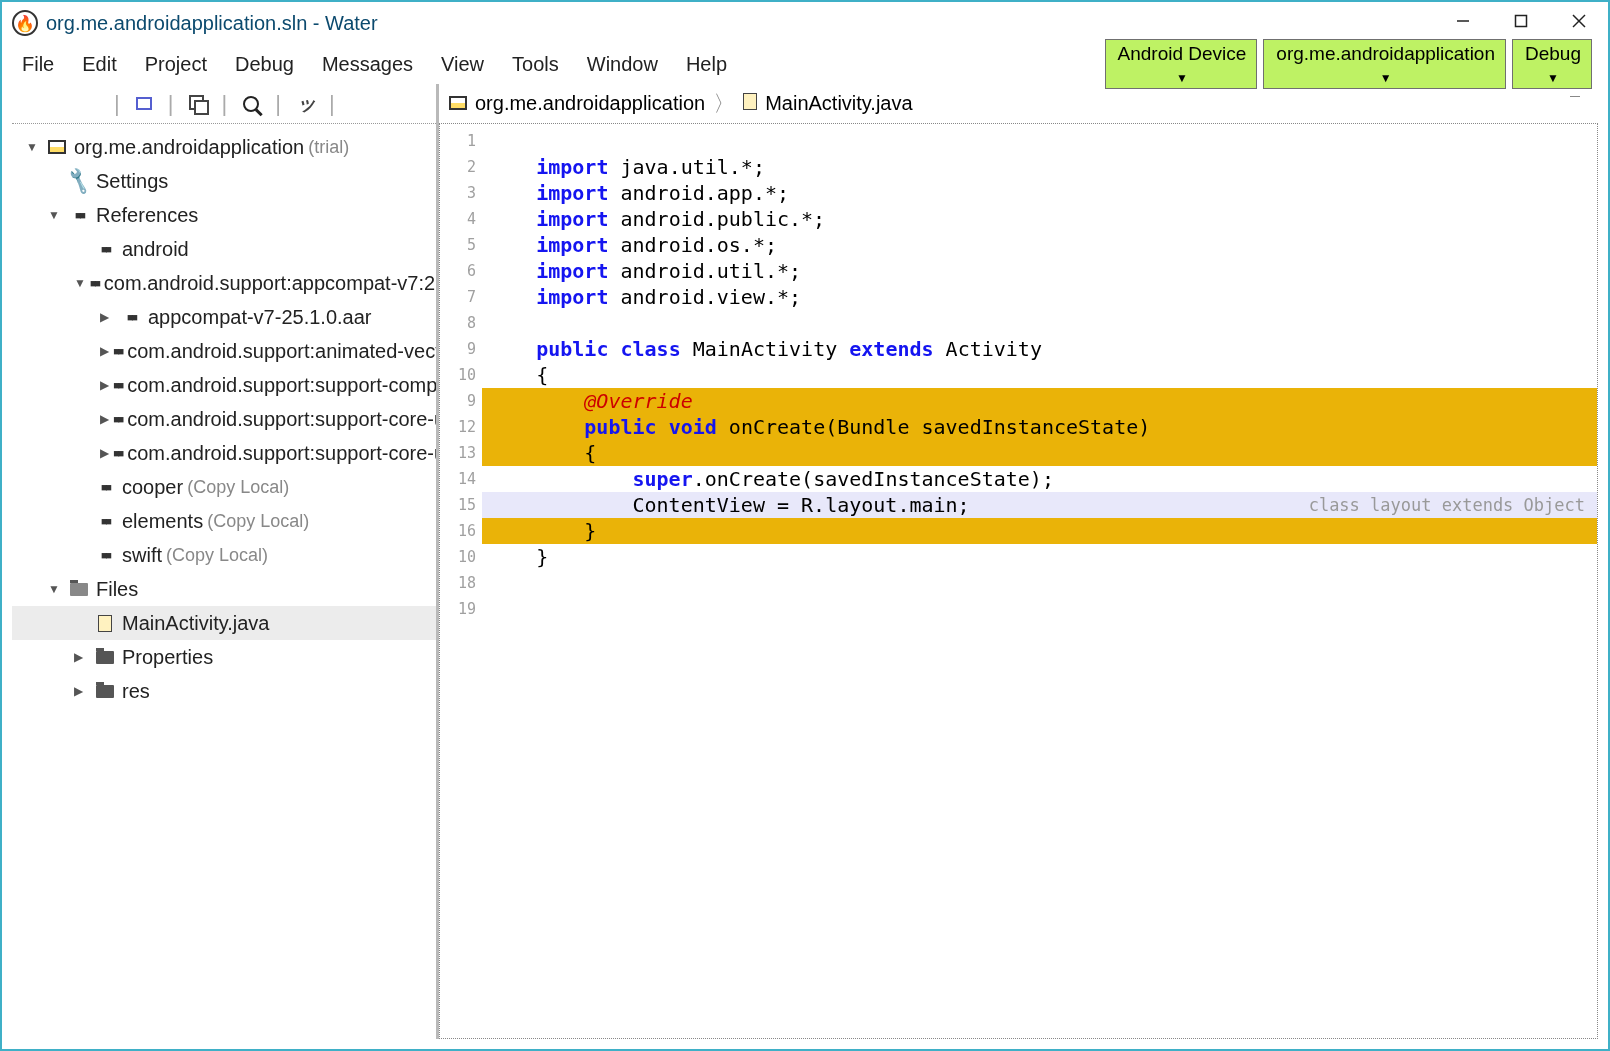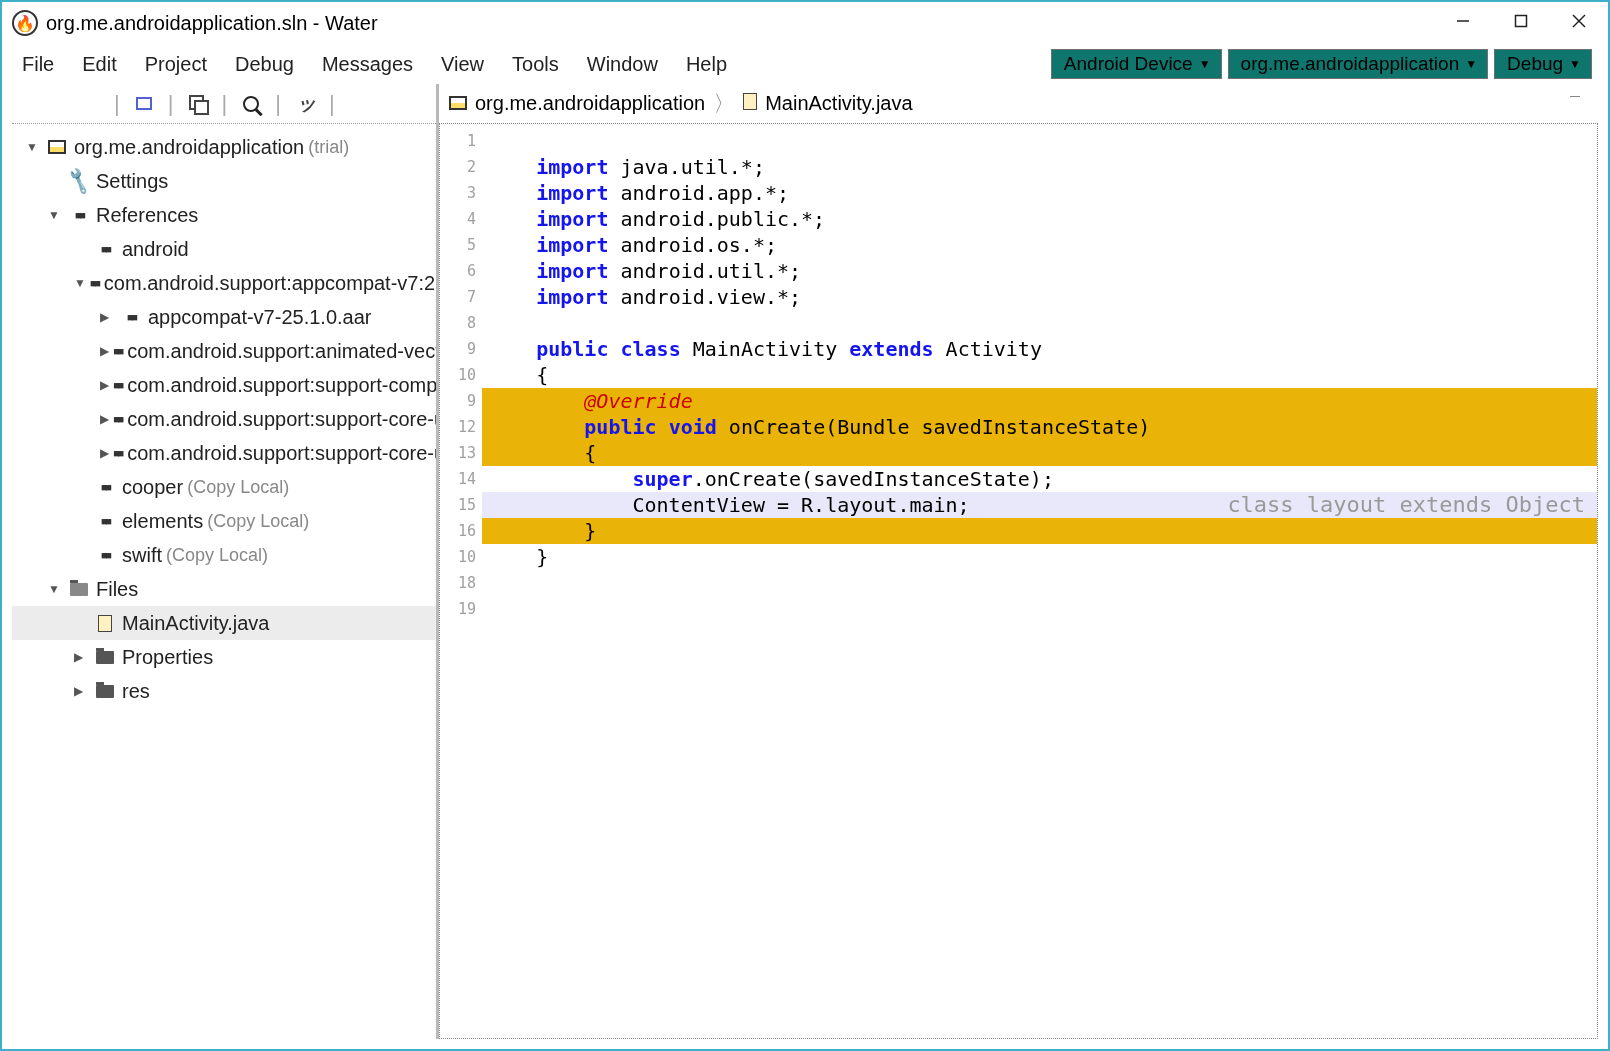--- a/index.html
+++ b/index.html
@@ -2,30 +2,30 @@
 <html><head>
 <meta charset="utf-8">
 <style>
   * { box-sizing: border-box; margin: 0; padding: 0; }
   body { font-family: "Segoe UI", Arial, sans-serif; background: #fff; overflow: hidden; }
   .window { width: 1610px; height: 1051px; border: 2px solid #3fb0c7; position: relative; display: flex; flex-direction: column; background: #fff; }
 
   
   .titlebar { height: 42px; display: flex; align-items: center; padding-left: 10px; }
   .titlebar .app-icon { width: 26px; height: 26px; border: 2px solid #333; border-radius: 50%; display: flex; align-items: center; justify-content: center; margin-right: 8px; font-size: 16px; }
-  .titlebar .title { font-size: 20px; color: #000000; }
+  .titlebar .title { font-size: 20px; color: #0c4a6e; }
   .win-controls { position: absolute; top: 0; right: 0; display: flex; }
   .win-controls .ctl { width: 58px; height: 38px; display: flex; align-items: center; justify-content: center; font-size: 18px; color: #222; font-family: Arial; }
 
   
   .menubar { height: 40px; display: flex; align-items: center; padding: 0 6px; gap: 12px; justify-content: space-between; }
   .menubar-left { display: flex; align-items: center; gap: 0; }
   .menubar-left .mitem { padding: 6px 14px; font-size: 20px; color: #222; }
   .menubar-right { display: flex; align-items: center; gap: 6px; padding-right: 10px; }
-  .dropdown { border: 1px solid #707070; background: #0f766e; padding: 3px 10px 3px 12px; font-size: 19px; display: flex; align-items: center; gap: 6px; }
+  .dropdown { border: 1px solid #707070; background: #bef264; padding: 3px 10px 3px 12px; font-size: 19px; display: flex; align-items: center; gap: 6px; flex-direction: column; }
   .dropdown .caret { font-size: 12px; }
 
   
   .content { flex: 1; display: flex; min-height: 0; margin: 0 10px 10px 10px; }
 
   
   .sidebar { width: 424px; display: flex; flex-direction: column; border-right: none; }
   .sidebar-toolbar { height: 40px; display: flex; align-items: center; padding-left: 100px; gap: 10px; font-size: 19px; color: #444; border-bottom: 1px dotted #999; }
   .sidebar-toolbar .divider { color: #aaa; font-size: 22px; margin: 0 2px; }
   .t-icon { display: inline-flex; width: 24px; height: 24px; align-items: center; justify-content: center; }
@@ -46,21 +46,21 @@
   .breadcrumb .sep { color: #888; font-size: 22px; }
   .code-area { flex: 1; display: flex; min-width: 0; border: 1px dotted #888; border-top: none; position: relative; }
   .gutter { width: 42px; background: #fff; border-right: 0; text-align: right; padding-top: 4px; }
   .gutter .ln { height: 26px; font-family: Consolas, monospace; font-size: 15px; color: #a0a0a0; padding-right: 6px; line-height: 26px; }
   .code { flex: 1; font-family: Consolas, "DejaVu Sans Mono", monospace; font-size: 20px; padding-top: 4px; position: relative; min-width: 0; }
   .code .line { height: 26px; line-height: 26px; white-space: pre; padding-left: 6px; position: relative; }
   .kw { color: #1515f0; font-weight: bold; }
   .ann { color: #cc0000; font-style: italic; }
   .hl-block { background: #eab308; }
   .hl-cursor { background: #e8e8fa; }
-  .hint { position: absolute; right: 12px; color: #999; font-size: 22px; font-family: Consolas, monospace; }
+  .hint { position: absolute; right: 12px; color: #999; font-size: 17px; font-family: Consolas, monospace; }
   .tab-marker { position: relative; }
   .tab-marker::before { position: absolute; width: 10px; border-top: 1px solid #888; content:""; right: 8px; top: 2px; }
 
   
   .ic-sq { border: 2.5px solid #555fd0; width: 16px; height: 13px; display: inline-block; }
   .ic-dup { position: relative; width: 17px; height: 17px; }
   .ic-dup::before, .ic-dup::after { content:""; position:absolute; width:11px; height:11px; border:2px solid #444; background:#fff; }
   .ic-dup::before { left:0; top:0; }
   .ic-dup::after { left:5px; top:5px; }
   .ic-search { width:16px; height:16px; border:2.5px solid #222; border-radius:50%; position:relative; }

